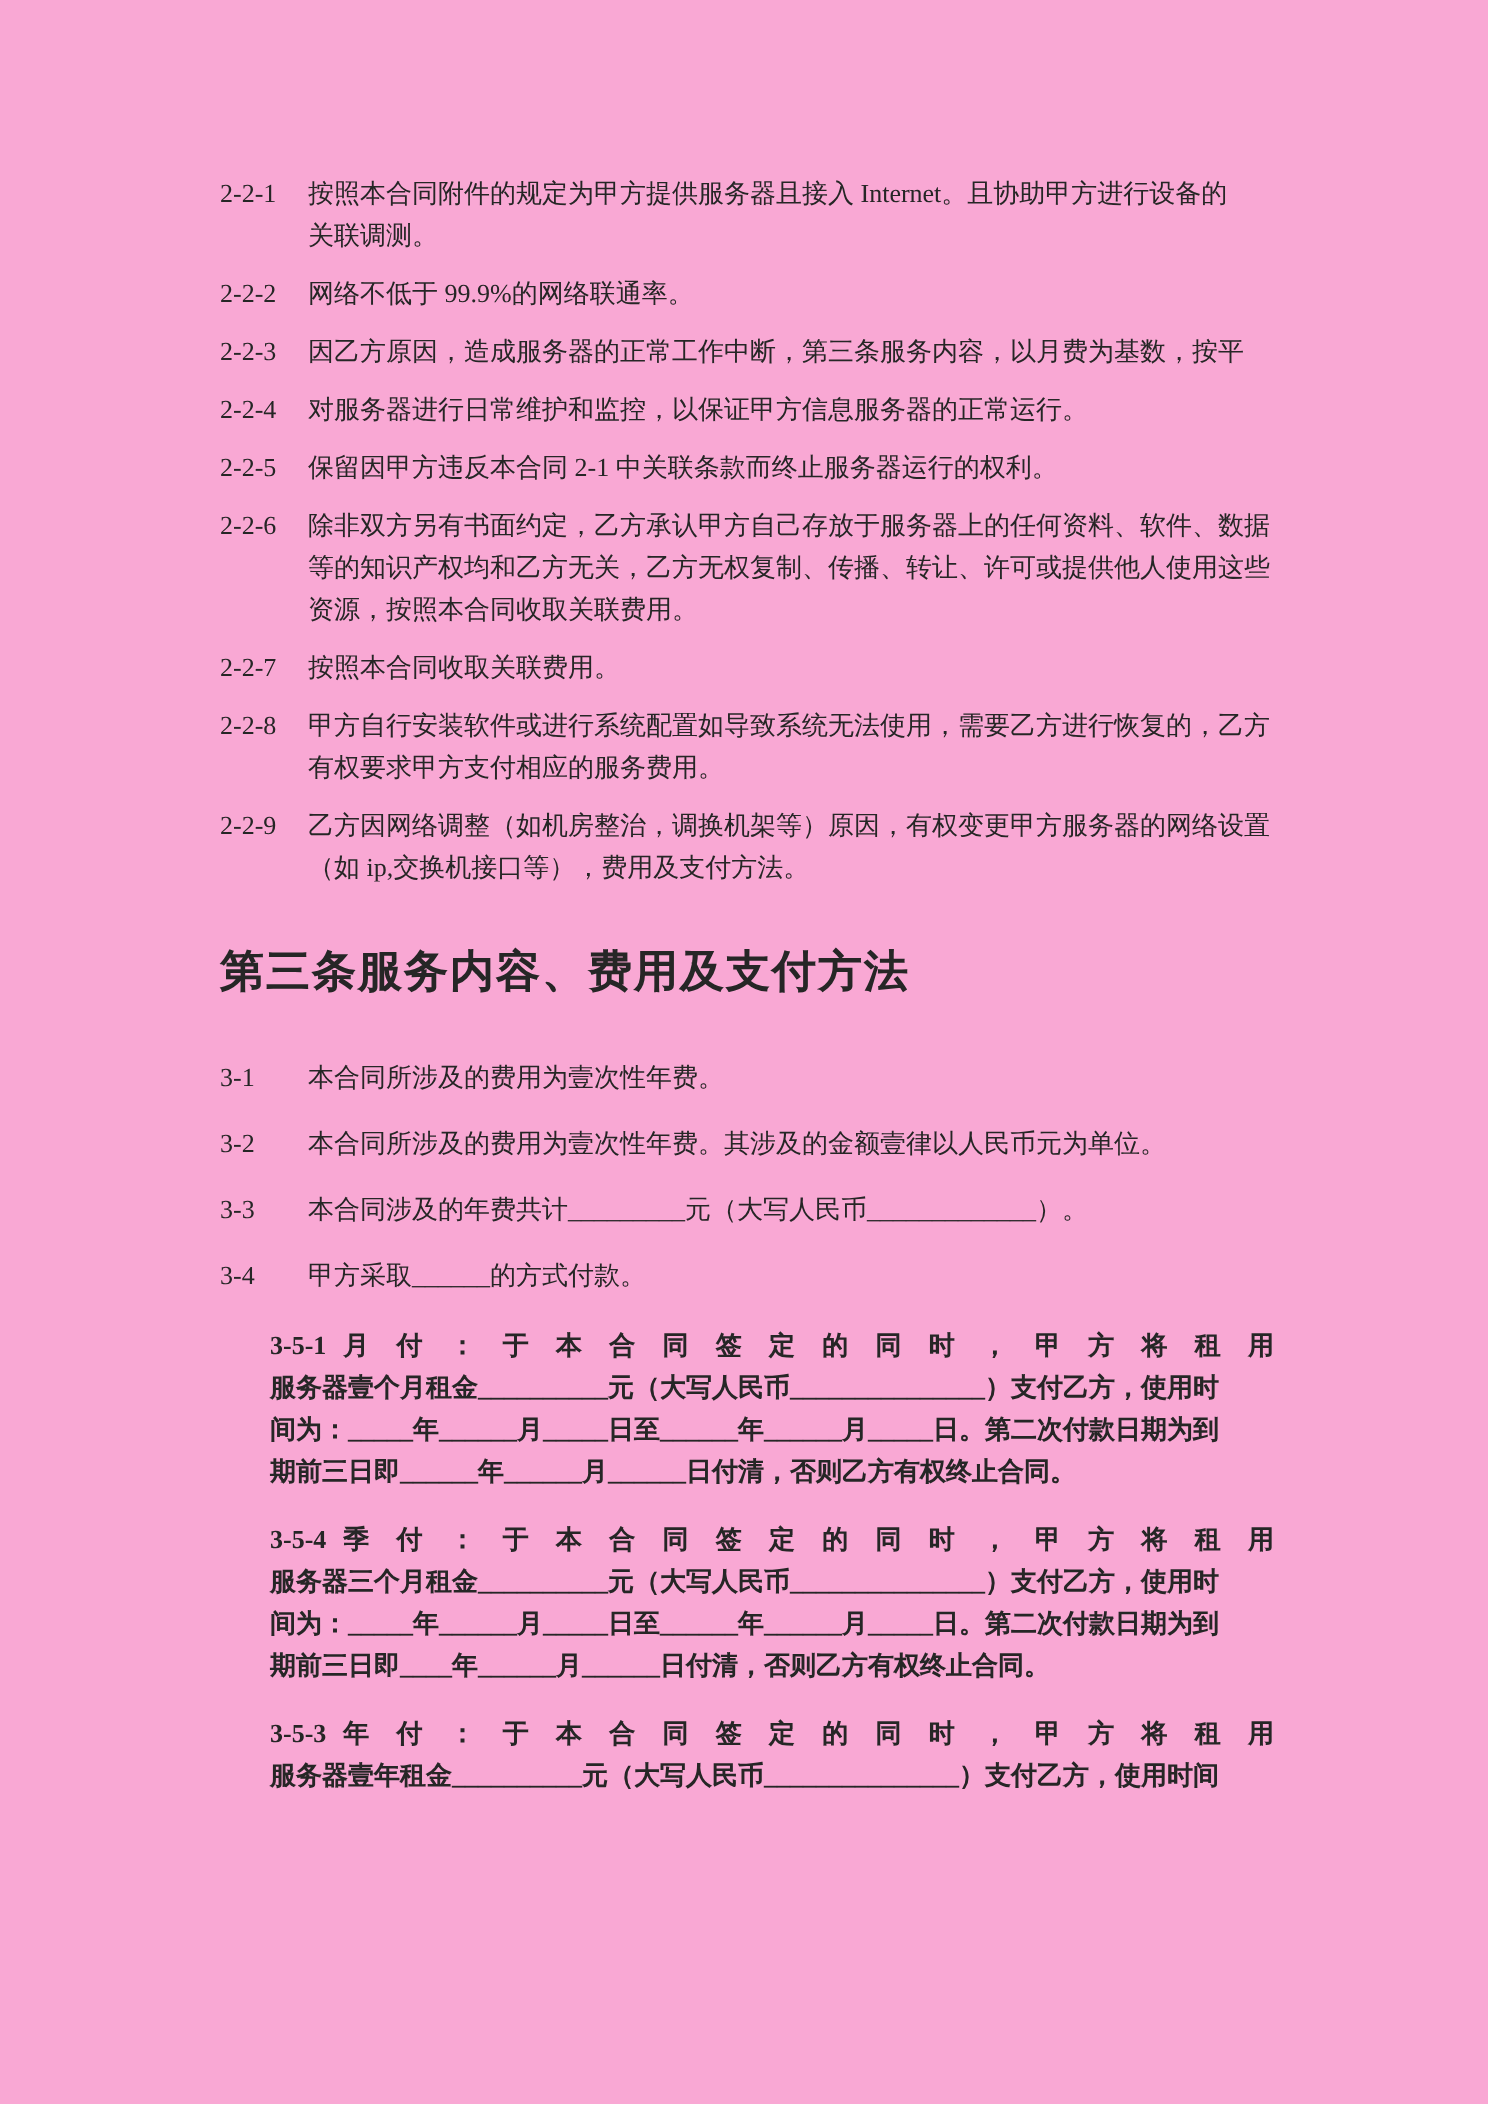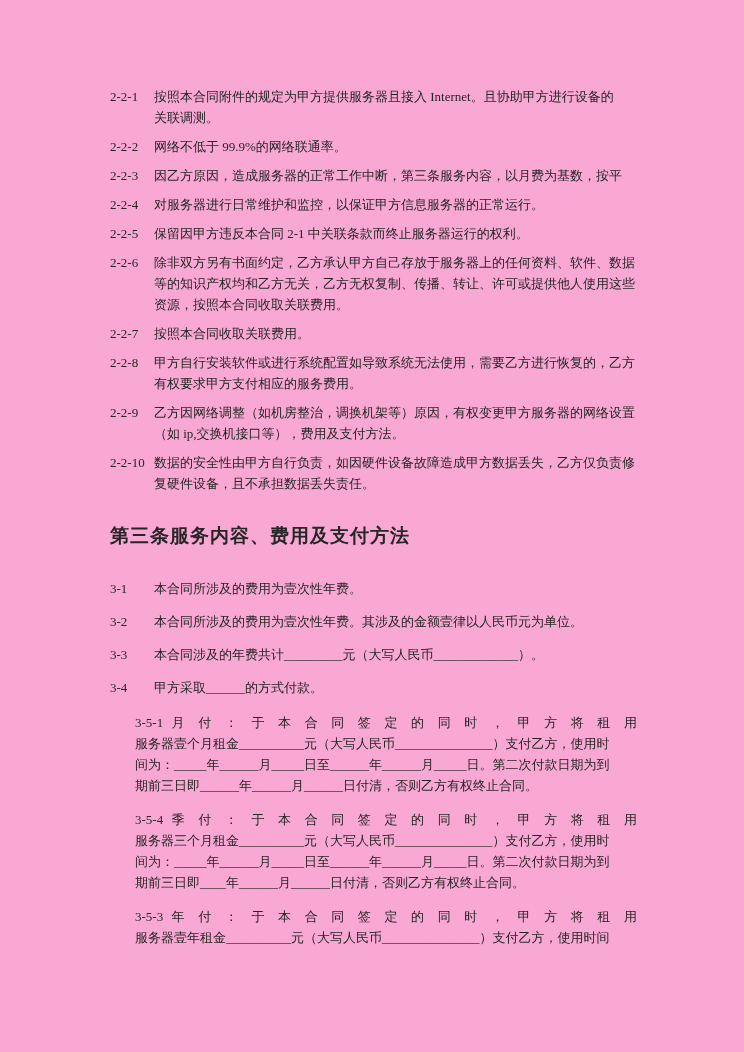--- a/index.html
+++ b/index.html
@@ -29,33 +29,34 @@
     flex: none;
     width: 44px;
   }
   .clause .body {
     flex: 1;
   }
   .line {
     white-space: pre-wrap;
   }
   .sec3-title {
-    font-size: 19px;
+    font-size: 22px;
     font-weight: bold;
     margin: 30px 0 30px 0;
     line-height: 24px;
     letter-spacing: 1px;
   }
   .sec3 .clause {
     margin-bottom: 12px;
     justify-content: space-between;
   }
   .subclauses {
     margin-left: 25px;
     margin-top: 14px;
+    font-weight: bold;
   }
   .subclause {
     width: 502px;
     margin-bottom: 13px;
   }
   .subclause .line.spread {
     text-align: justify;
     text-align-last: justify;
   }
 </style>
@@ -116,27 +117,20 @@
           <div class="line">有权要求甲方支付相应的服务费用。</div>
         </div>
       </div>
       <div class="clause">
         <span class="num">2-2-9</span>
         <div class="body">
           <div class="line">乙方因网络调整（如机房整治，调换机架等）原因，有权变更甲方服务器的网络设置</div>
           <div class="line">（如 ip,交换机接口等），费用及支付方法。</div>
         </div>
       </div>
-      <div class="clause">
-        <span class="num">2-2-10</span>
-        <div class="body">
-          <div class="line">数据的安全性由甲方自行负责，如因硬件设备故障造成甲方数据丢失，乙方仅负责修</div>
-          <div class="line">复硬件设备，且不承担数据丢失责任。</div>
-        </div>
-      </div>
     </section>
 
   <h2 class="sec3-title">第三条服务内容、费用及支付方法</h2>
 
   <section class="sec3">
       <div class="clause">
         <span class="num">3-1</span>
         <div class="body">
           <div class="line">本合同所涉及的费用为壹次性年费。</div>
         </div>

